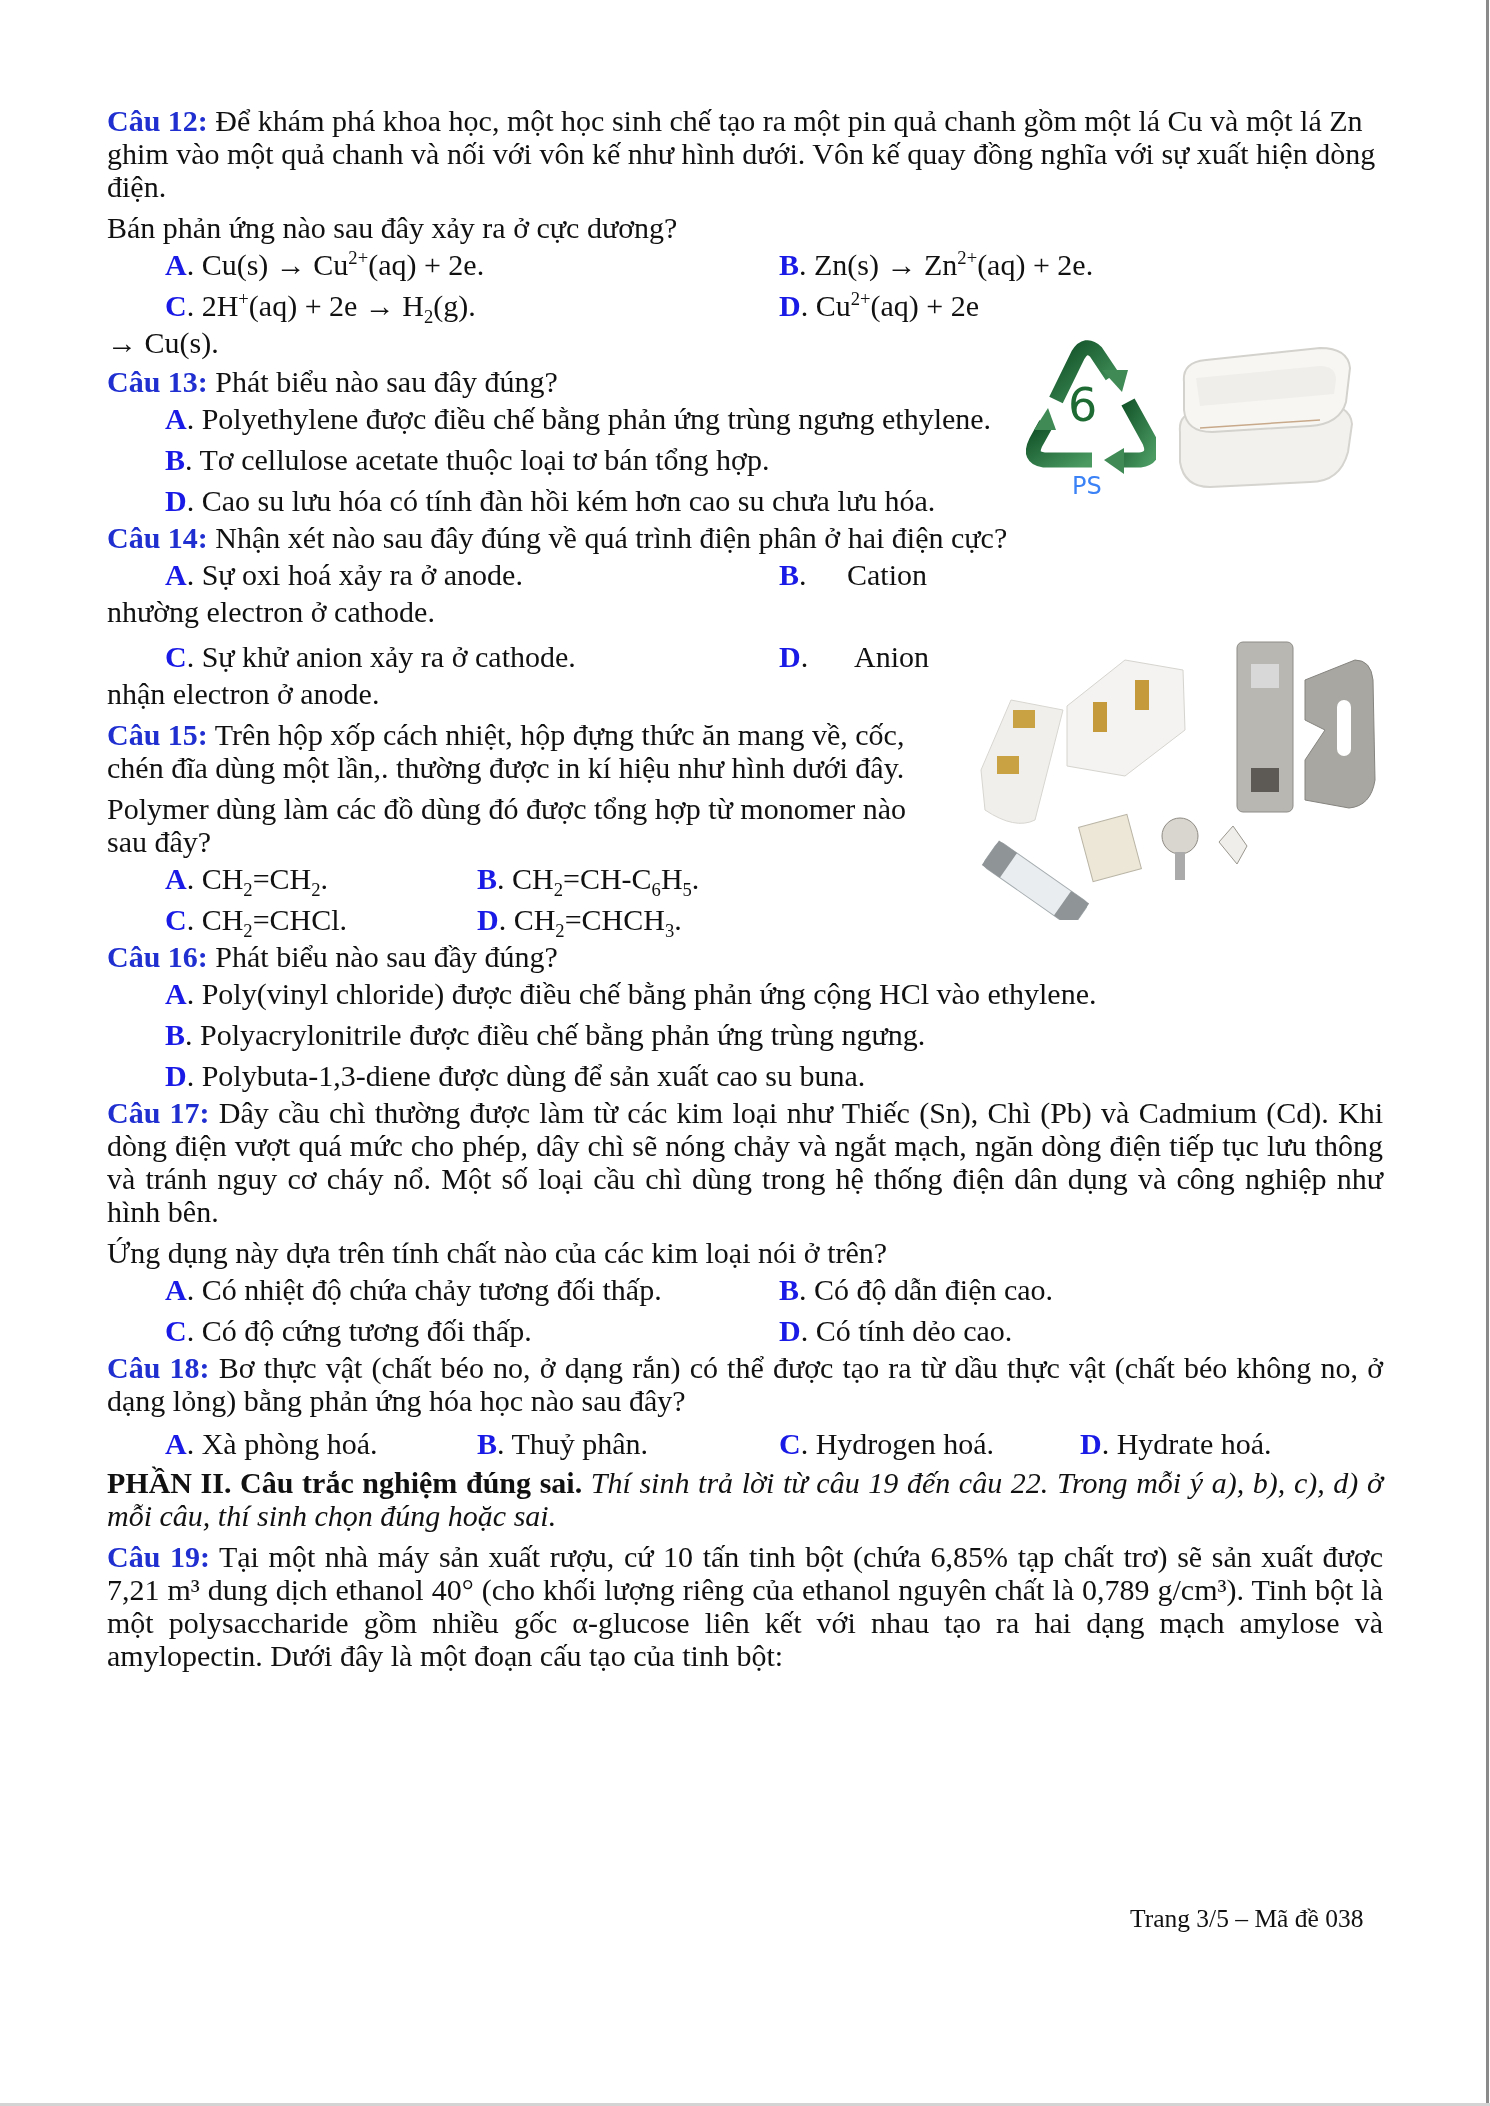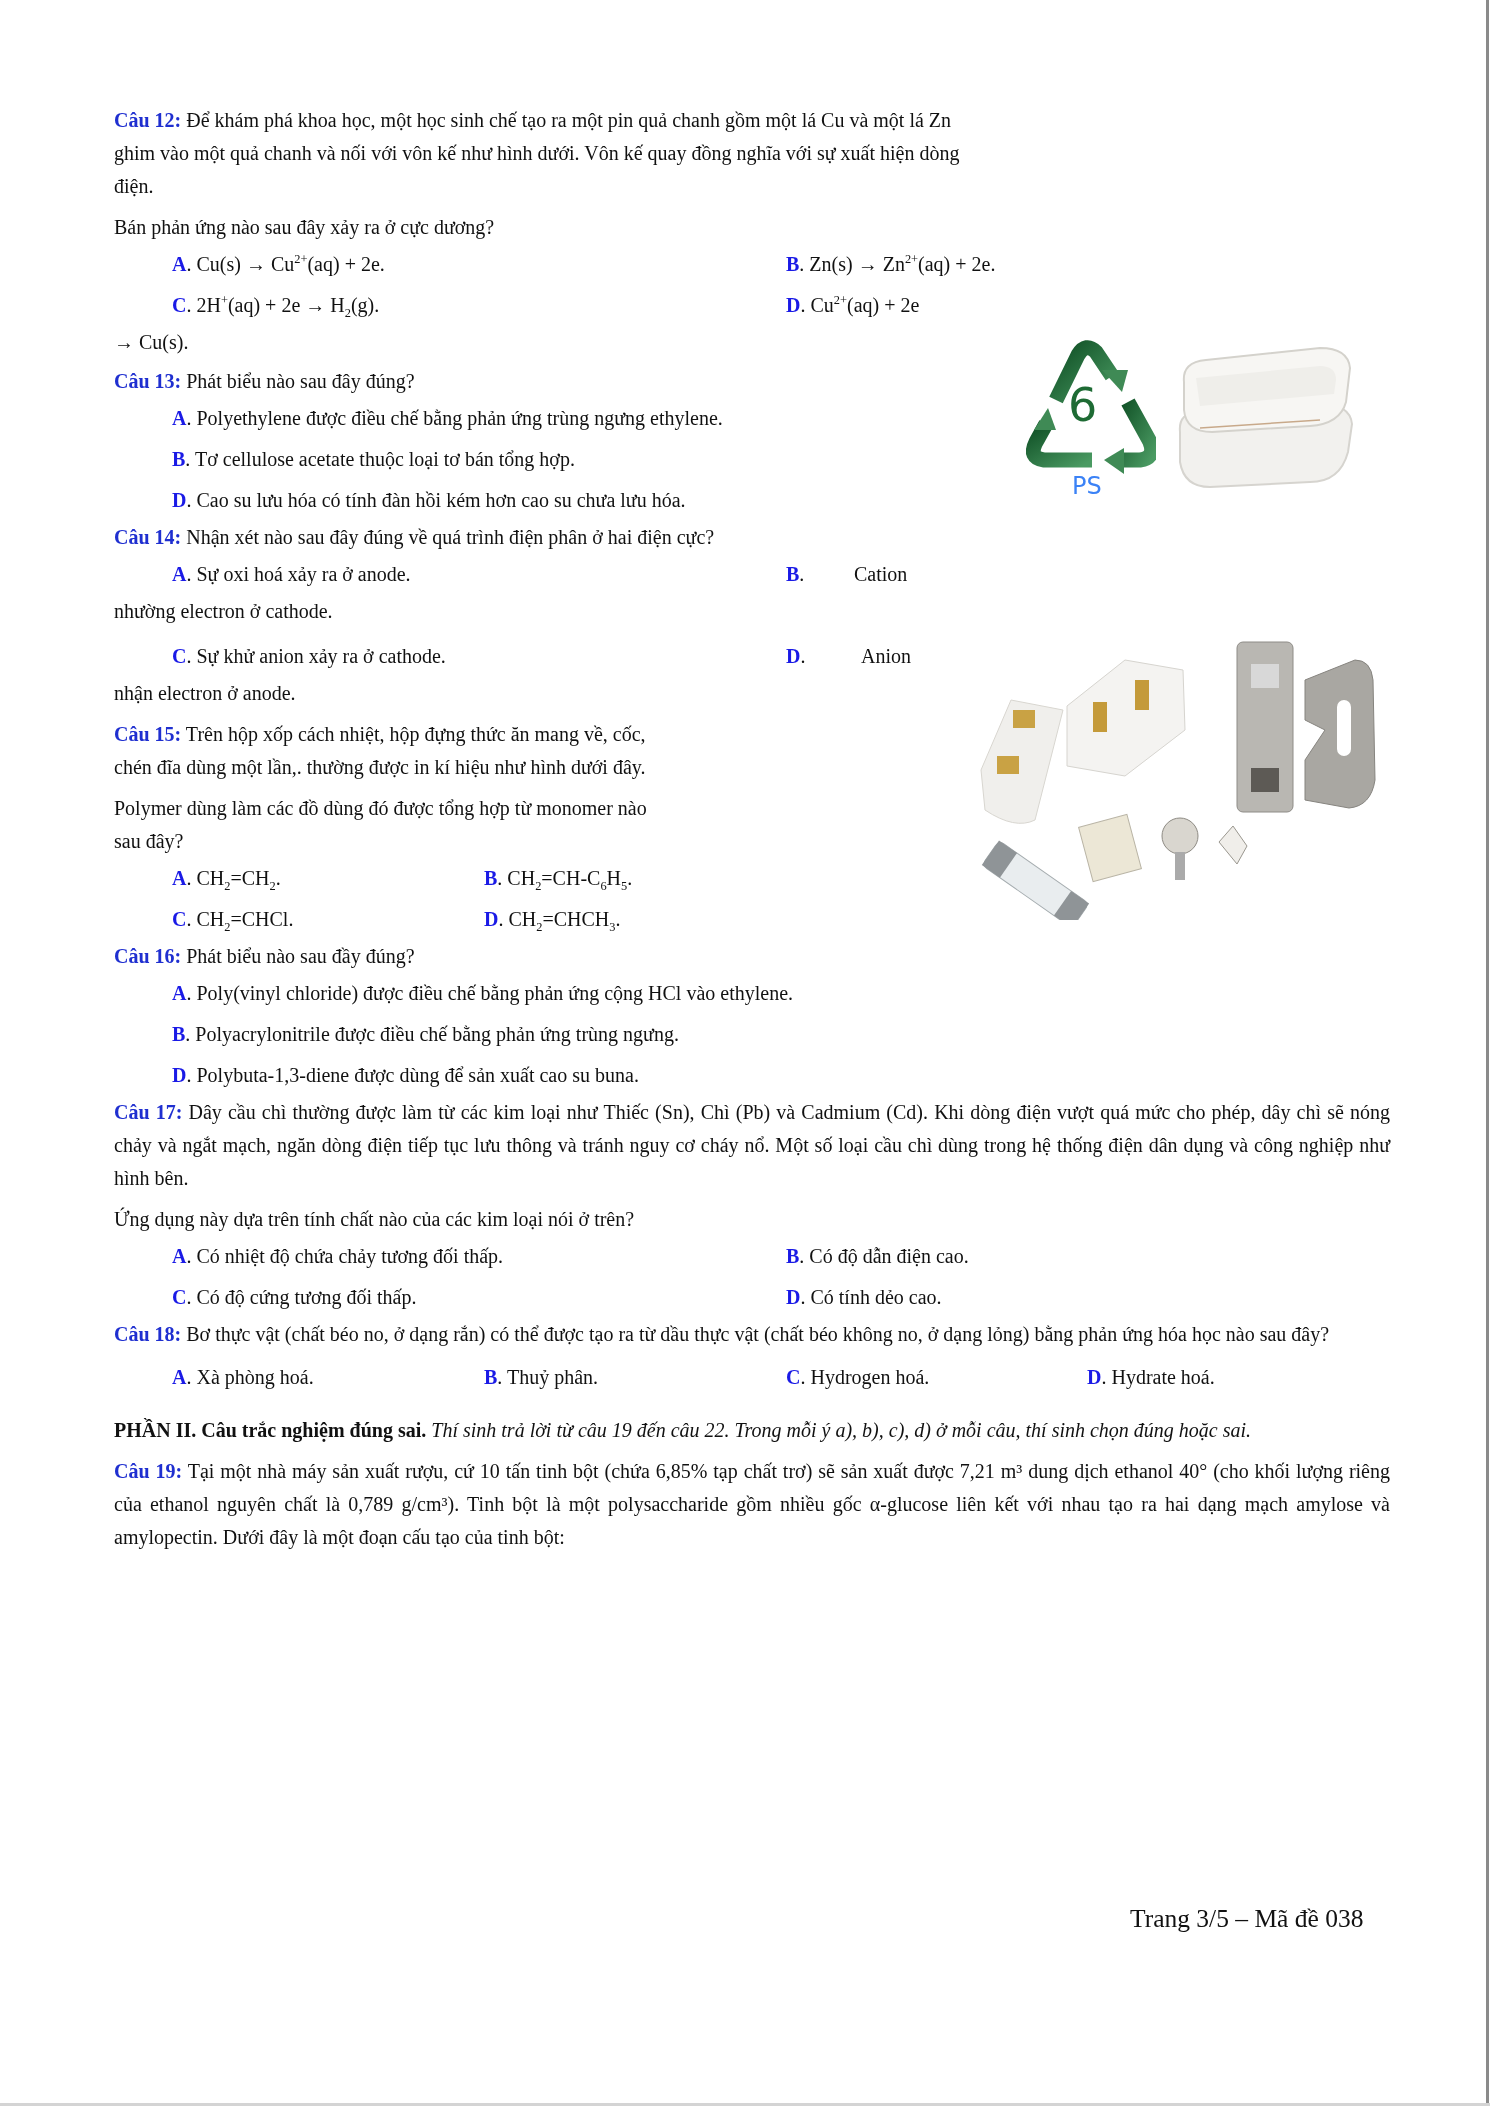--- a/index.html
+++ b/index.html
@@ -2,21 +2,21 @@
 <html><head>
 <meta charset="utf-8">
 <style>
   html, body { margin: 0; padding: 0; }
   body {
     width: 1490px; height: 2106px; background: #ffffff; position: relative; overflow: hidden;
     font-family: "Liberation Serif", "DejaVu Serif", serif; color: #111;
   }
   .page-edge-right { position: absolute; left: 1486px; top: 0; width: 3px; height: 2106px; background: #8a8a8a; }
   .page-edge-bottom { position: absolute; left: 0; top: 2103px; width: 1490px; height: 3px; background: #d4d4d4; }
-  .content { position: absolute; left: 114px; top: 104px; width: 1276px; font-size: 20px; line-height: 33px; }
+  .content { position: absolute; left: 107px; top: 104px; width: 1276px; font-size: 30px; line-height: 33px; }
   .p { margin: 0; }
   .justify { text-align: justify; }
   .q-label { color: #1f2fd0; font-weight: bold; text-align: right; }
   .opt-letter { color: #1a1ae6; font-weight: bold; }
   .opt-row { position: relative; height: 41px; line-height: 41px; }
   .opt { position: absolute; top: 0; white-space: nowrap; }
   .c1 { left: 58px; } .c2 { left: 370px; } .c3 { left: 672px; } .c4 { left: 973px; }
   .gap-before { margin-top: 8px; }
   .line { height: 41px; line-height: 41px; white-space: nowrap; }
   .indent { padding-left: 58px; }
@@ -111,21 +111,21 @@
   <div>
     <p class="p justify"><span class="q-label">Câu 18:</span><span> Bơ thực vật (chất béo no, ở dạng rắn) có thể được tạo ra từ dầu thực vật (chất béo không no, ở dạng lỏng) bằng phản ứng hóa học nào sau đây?</span></p>
     <div class="opt-row" style="margin-top:6px;">
       <span class="opt c1"><span class="opt-letter">A</span><span>. Xà phòng hoá.</span></span>
       <span class="opt c2"><span class="opt-letter">B</span><span>. Thuỷ phân.</span></span>
       <span class="opt c3"><span class="opt-letter">C</span><span>. Hydrogen hoá.</span></span>
       <span class="opt c4"><span class="opt-letter">D</span><span>. Hydrate hoá.</span></span>
     </div>
   </div>
 
-  <div style="margin-top:16px;">
+  <div style="margin-top:2px;">
     <p class="p justify"><span class="section-title">PHẦN II. Câu trắc nghiệm đúng sai.</span><span class="italic"> Thí sinh trả lời từ câu 19 đến câu 22. Trong mỗi ý a), b), c), d) ở mỗi câu, thí sinh chọn đúng hoặc sai.</span></p>
   </div>
 
   <div style="margin-top:8px;">
     <p class="p justify"><span class="q-label">Câu 19:</span><span> Tại một nhà máy sản xuất rượu, cứ 10 tấn tinh bột (chứa 6,85% tạp chất trơ) sẽ sản xuất được 7,21 m³ dung dịch ethanol 40° (cho khối lượng riêng của ethanol nguyên chất là 0,789 g/cm³). Tinh bột là một polysaccharide gồm nhiều gốc α-glucose liên kết với nhau tạo ra hai dạng mạch amylose và amylopectin. Dưới đây là một đoạn cấu tạo của tinh bột:</span></p>
   </div>
 </div>
 
 <div class="fig" style="left:1016px; top:330px; width:140px; height:180px;">
   <svg width="140" height="180" viewBox="0 0 140 180">

